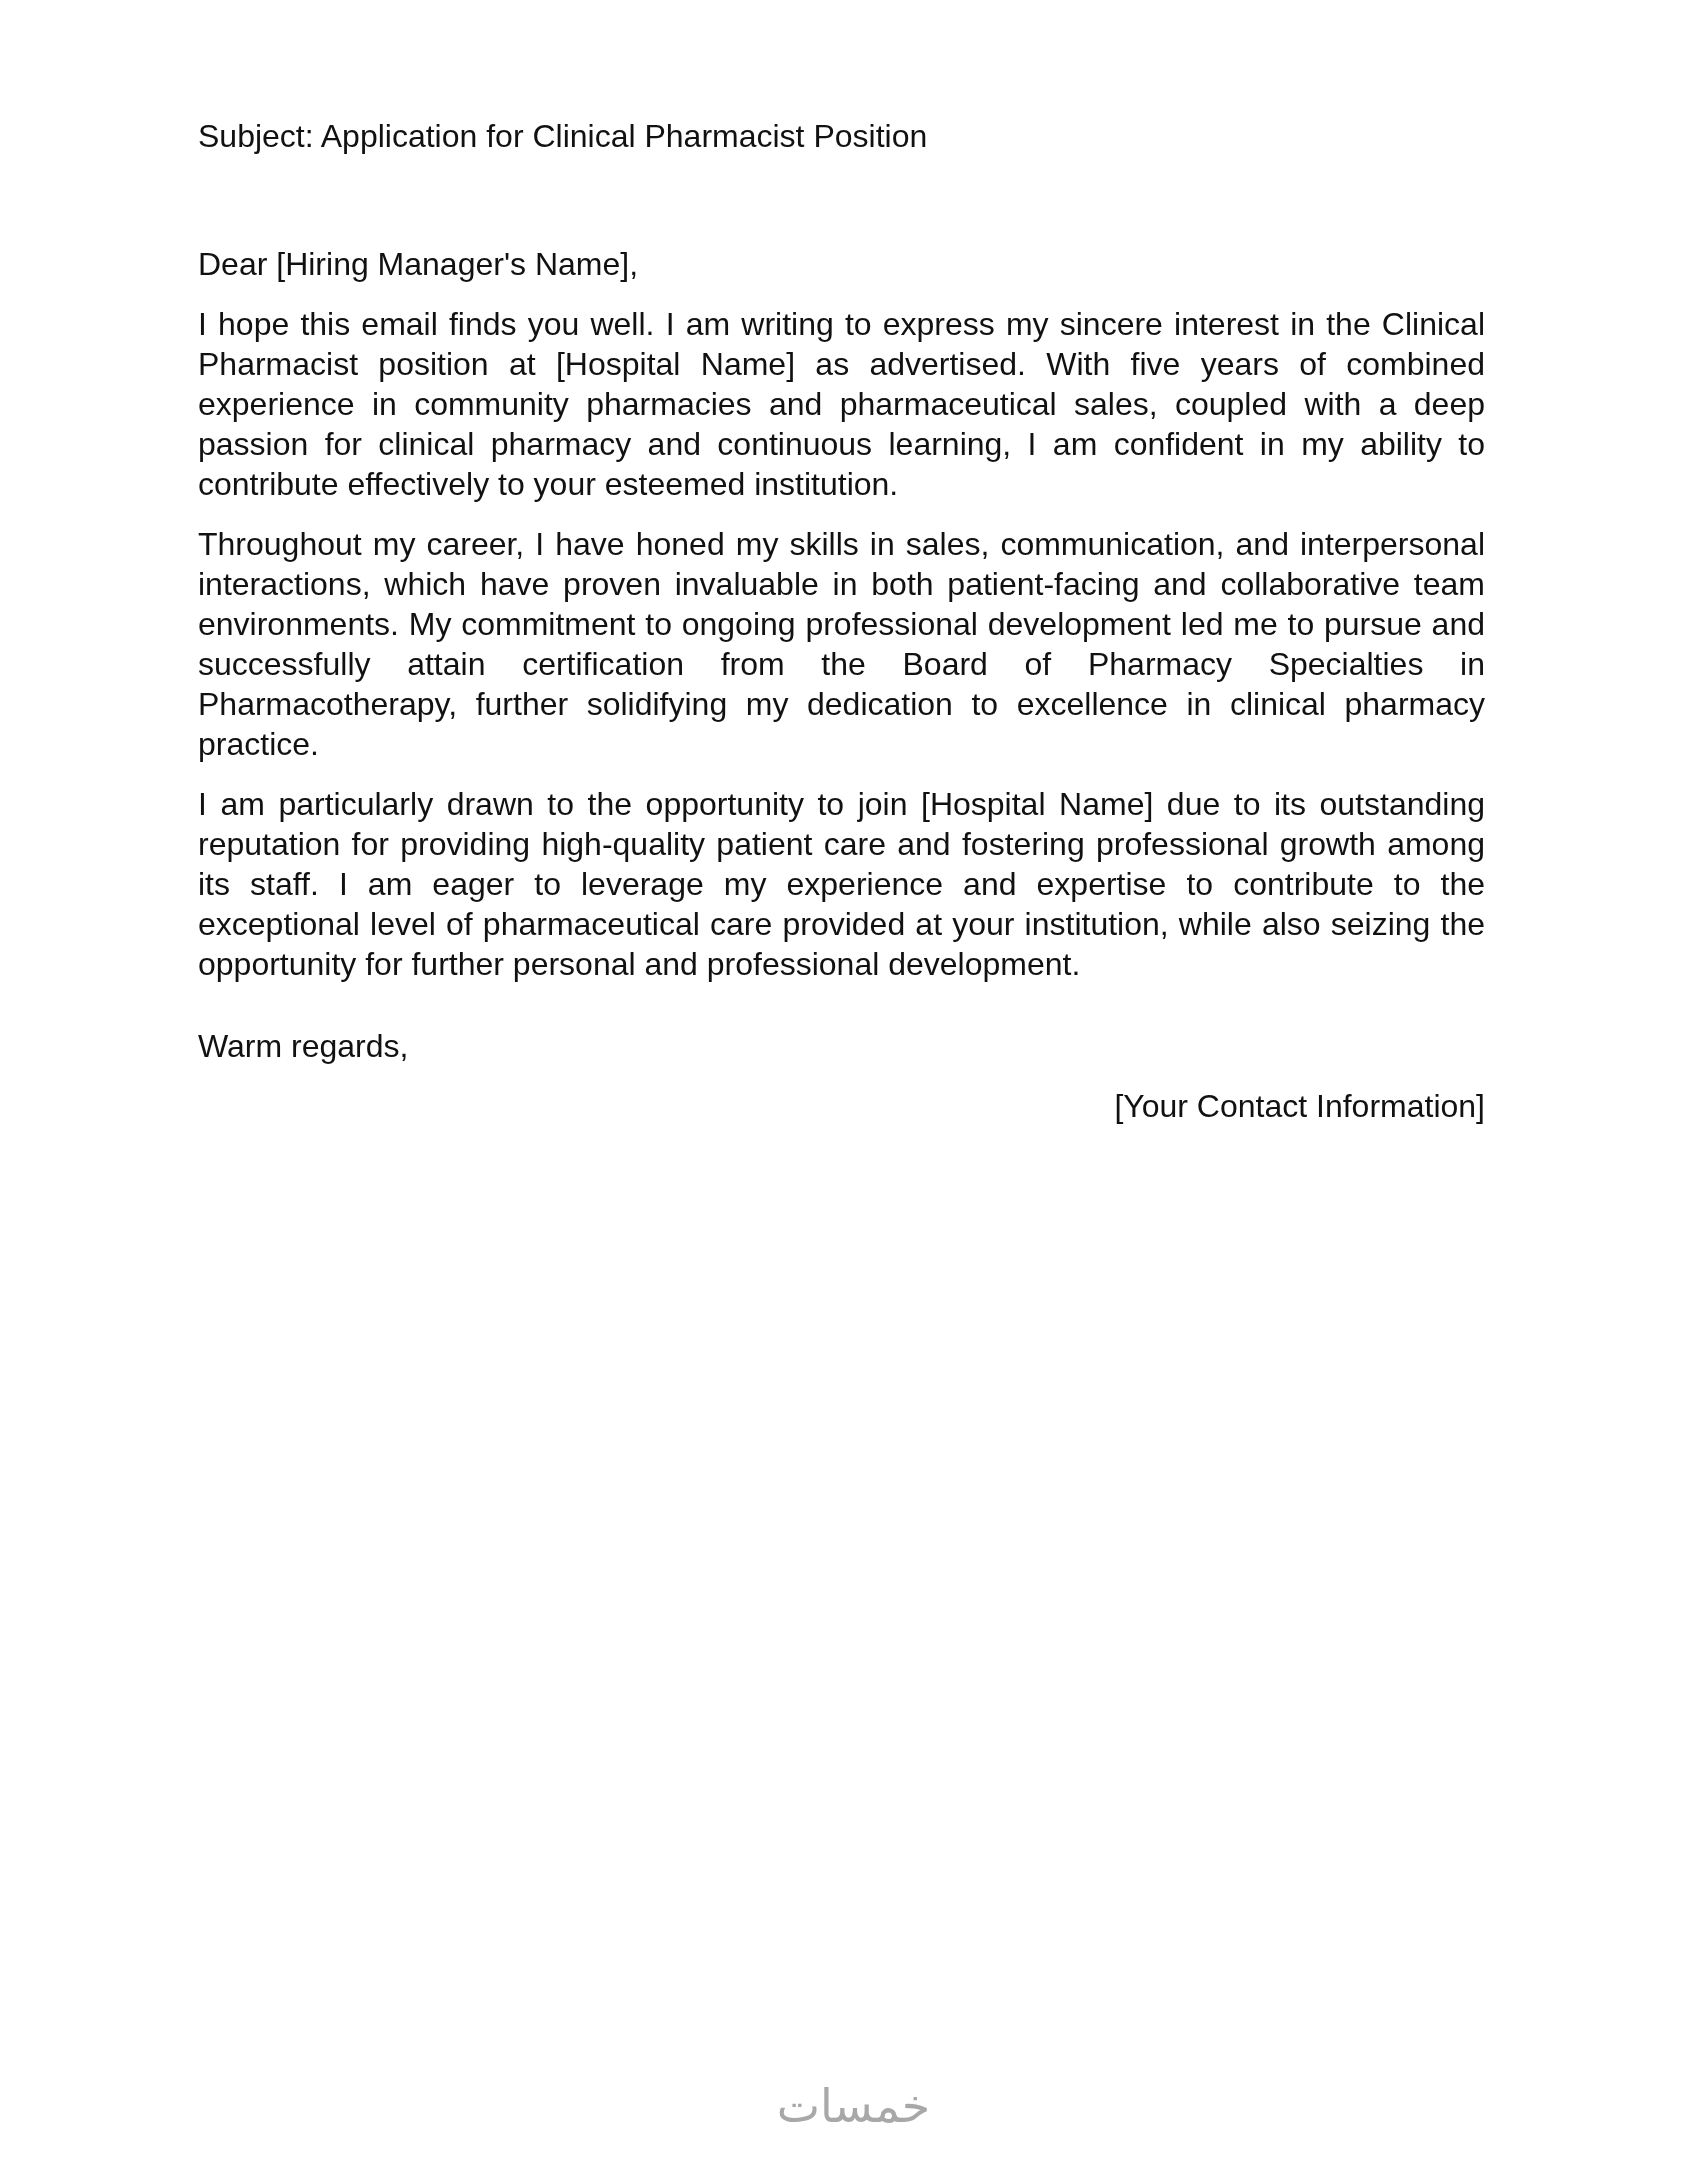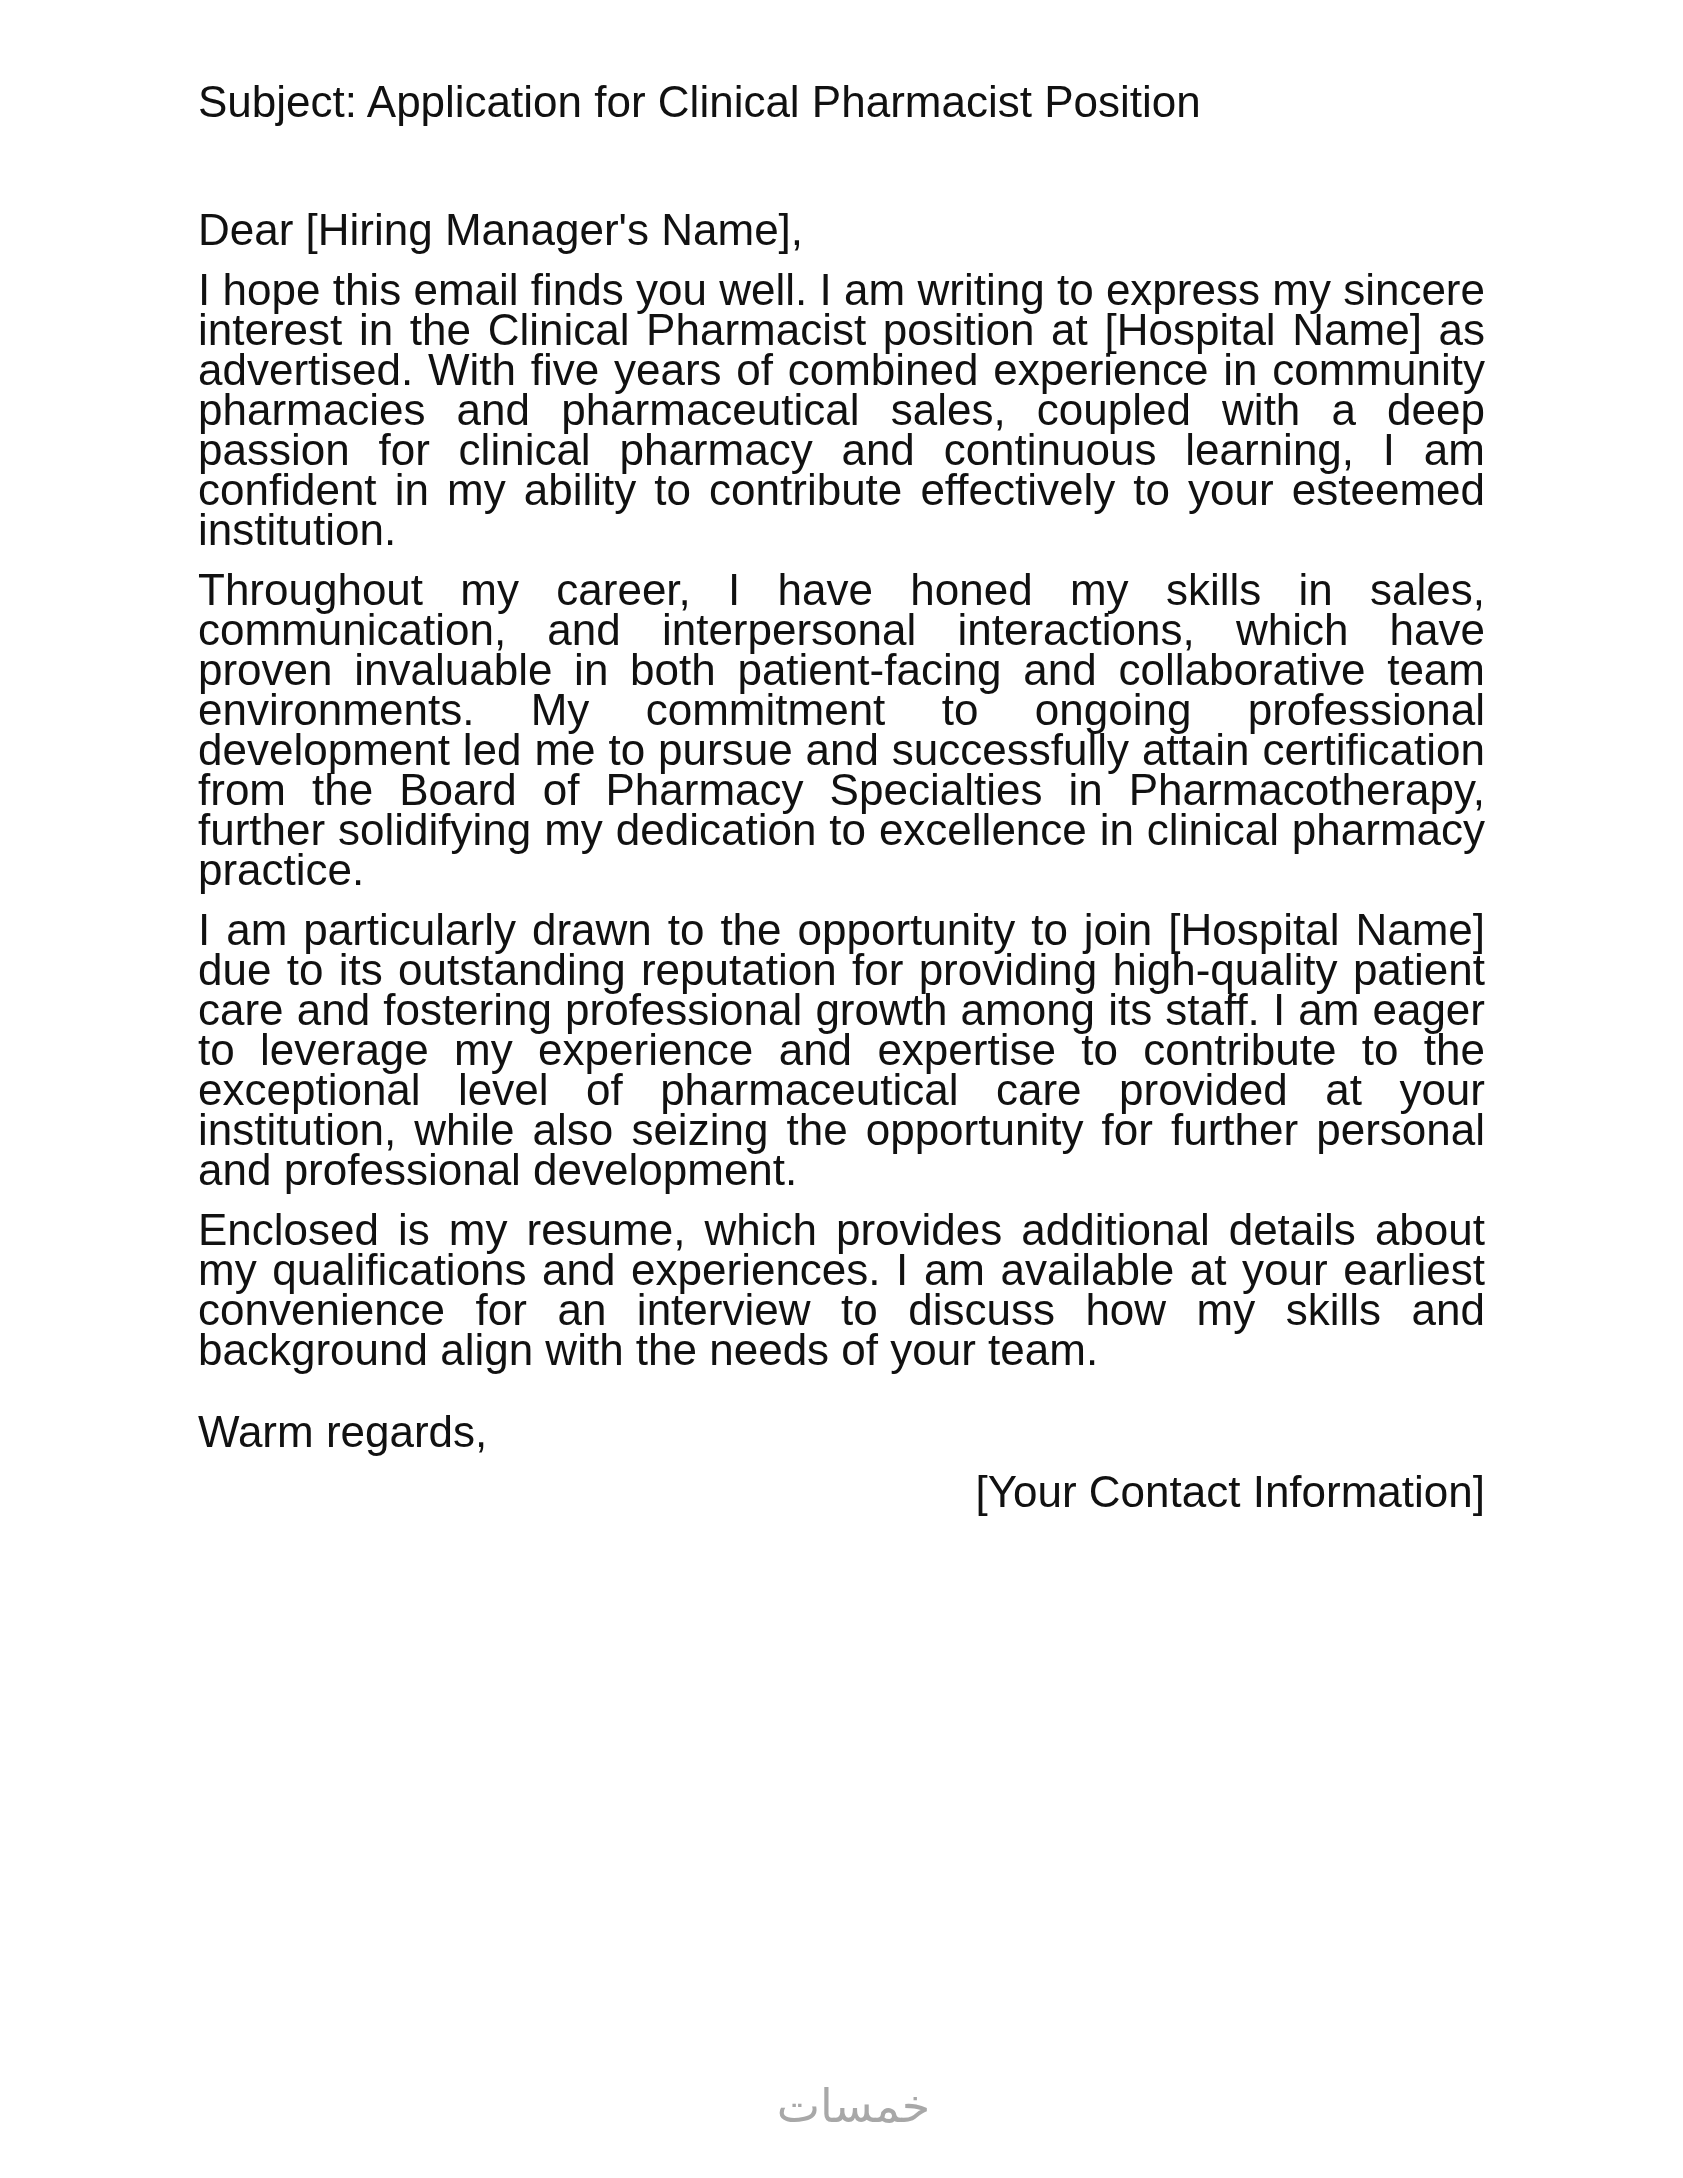--- a/index.html
+++ b/index.html
@@ -14,22 +14,22 @@
     background: #ffffff;
     overflow: hidden;
     font-family: "Liberation Sans", "DejaVu Sans", sans-serif;
     color: #111111;
   }
   .content {
     position: absolute;
     left: 198px;
     top: 0;
     width: 1287px;
-    padding-top: 82px;
-    font-size: 44px;
+    padding-top: 116px;
+    font-size: 32px;
     line-height: 40px;
   }
   .subject {
     margin: 0;
     text-align: left;
     white-space: nowrap;
   }
   .salutation {
     margin: 88px 0 0 0;
     text-align: left;
@@ -67,21 +67,20 @@
     <p class="subject">Subject: Application for Clinical Pharmacist Position</p>
 
     <p class="salutation">Dear [Hiring Manager's Name],</p>
 
     <p class="body-para">I hope this email finds you well. I am writing to express my sincere interest in the Clinical Pharmacist position at [Hospital Name] as advertised. With five years of combined experience in community pharmacies and pharmaceutical sales, coupled with a deep passion for clinical pharmacy and continuous learning, I am confident in my ability to contribute effectively to your esteemed institution.</p>
 
     <p class="body-para">Throughout my career, I have honed my skills in sales, communication, and interpersonal interactions, which have proven invaluable in both patient-facing and collaborative team environments. My commitment to ongoing professional development led me to pursue and successfully attain certification from the Board of Pharmacy Specialties in Pharmacotherapy, further solidifying my dedication to excellence in clinical pharmacy practice.</p>
 
     <p class="body-para">I am particularly drawn to the opportunity to join [Hospital Name] due to its outstanding reputation for providing high-quality patient care and fostering professional growth among its staff. I am eager to leverage my experience and expertise to contribute to the exceptional level of pharmaceutical care provided at your institution, while also seizing the opportunity for further personal and professional development.</p>
 
-    <p class="body-para">Enclosed is my resume, which provides additional details about my qualifications and experiences. I am available at your earliest convenience for an interview to discuss how my skills and background align with the needs of your team.</p>
 
 
     <p class="signoff">Warm regards,</p>
 
 
     <p class="sender-contact">[Your Contact Information]</p>
 
   </div>
 
   <div class="watermark">خمسات</div>

